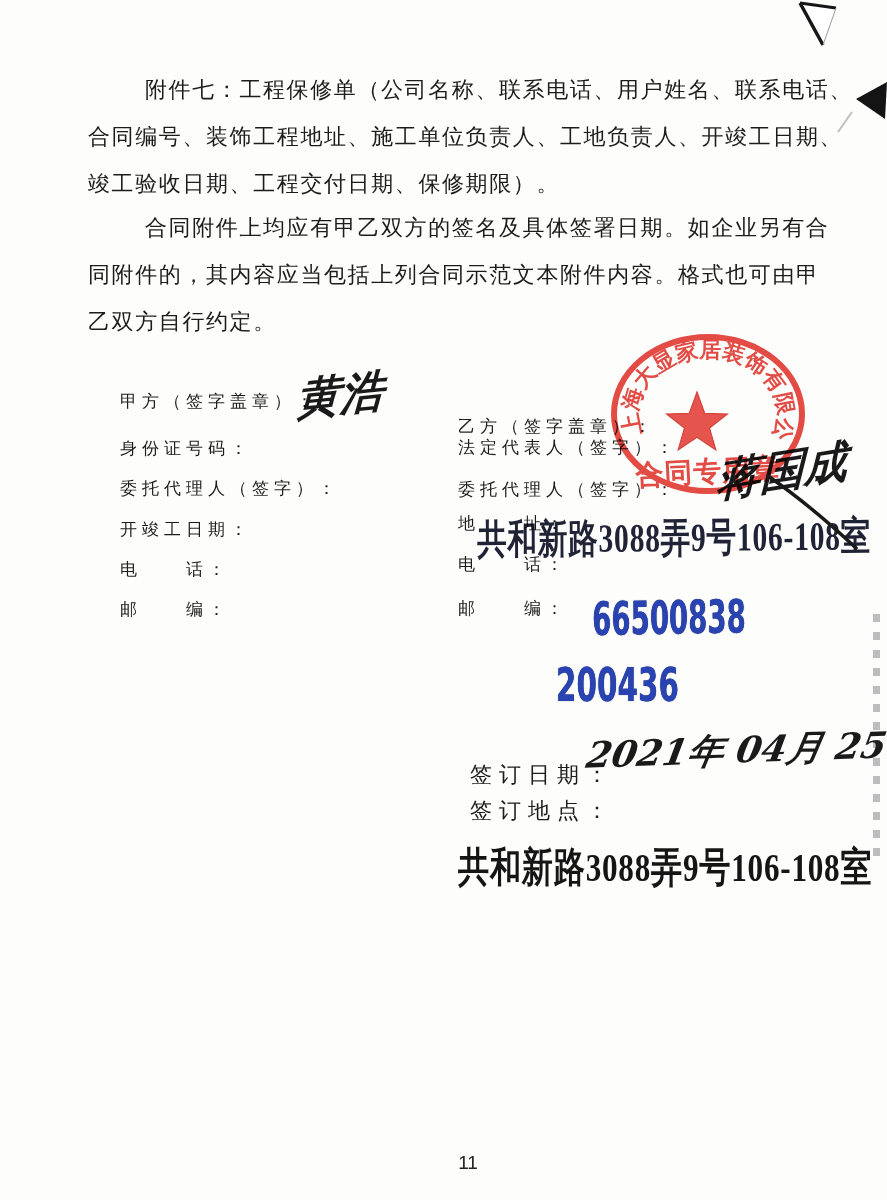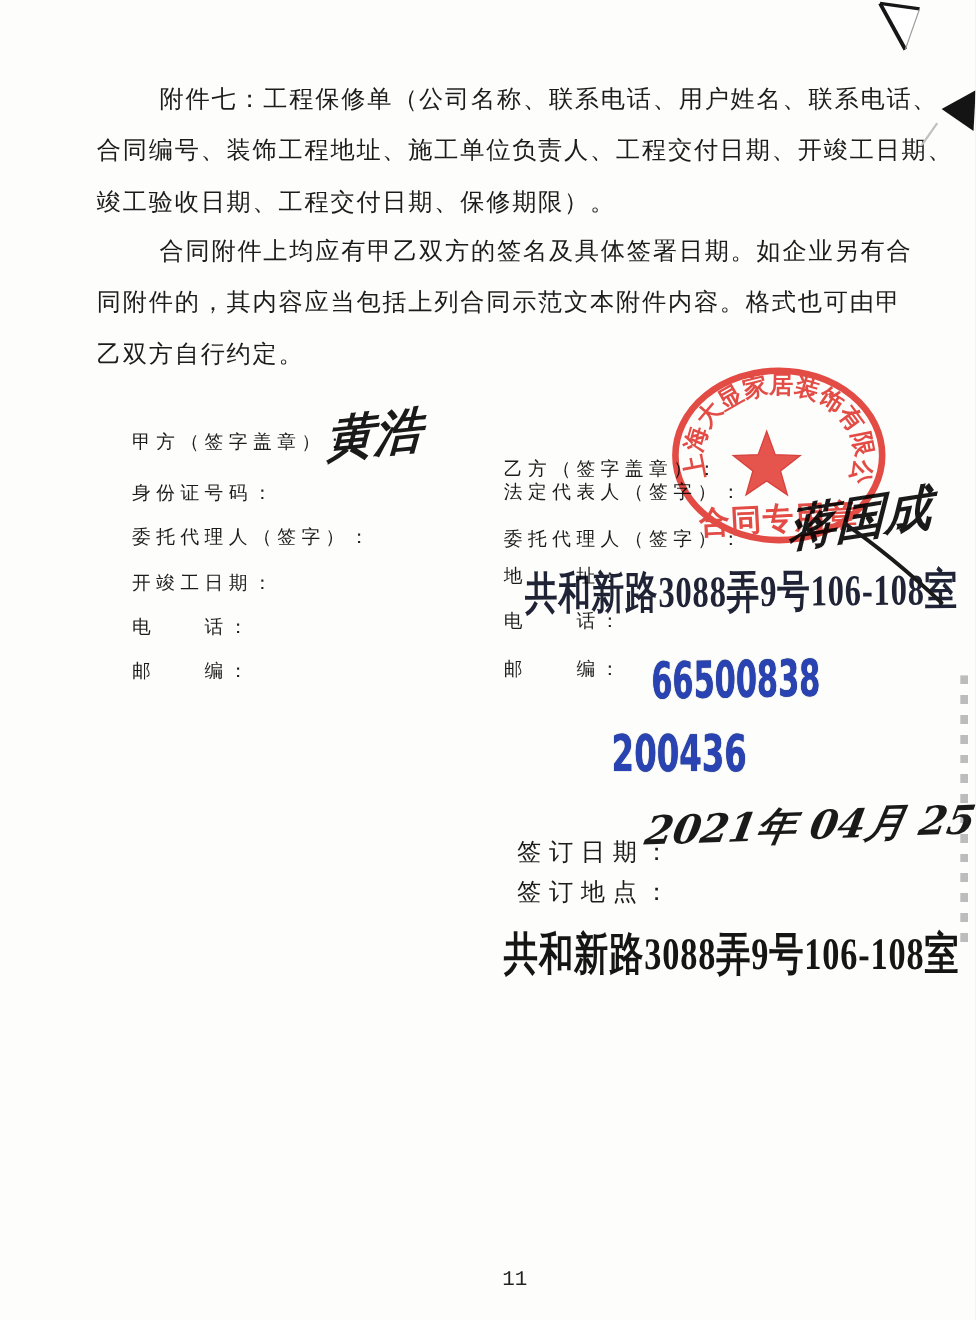--- a/index.html
+++ b/index.html
@@ -19,36 +19,36 @@
   .stamp-cn{
     font-family:"Liberation Serif",serif;font-weight:bold;
     transform-origin:left top;mix-blend-mode:multiply;
   }
   .stamp-num{
     font-family:"DejaVu Sans",sans-serif;font-weight:bold;color:#2944b4;
     text-shadow:0 0 1px #101e4e;transform-origin:left top;mix-blend-mode:multiply;
   }
   .addr-stamp-top{font-size:40px;color:#1f2335;letter-spacing:1px;transform:scaleX(0.74) rotate(-0.4deg);}
   .addr-stamp-bottom{font-size:41px;color:#151515;letter-spacing:1px;transform:scaleX(0.76);}
-  .page-number{font-family:Liberation Mono, monospace;font-size:19px;color:#222;}
+  .page-number{font-family:Liberation Sans, sans-serif;font-size:19px;color:#222;}
   .seal-svg{mix-blend-mode:multiply;opacity:0.92;}
   .bleed-col{
     width:7px;background:repeating-linear-gradient(
       to bottom, rgba(40,40,45,0.38) 0 8px, rgba(0,0,0,0) 8px 18px);
     opacity:0.8;
   }
   svg{display:block;}
 </style>
 </head>
 <body>
 
 <div class="page">
 
   <div class="abs body-line" style="left:145px;top:75px">附件七：工程保修单（公司名称、联系电话、用户姓名、联系电话、</div>
-  <div class="abs body-line" style="left:88px;top:122px">合同编号、装饰工程地址、施工单位负责人、工程交付日期、开竣工日期、</div>
+  <div class="abs body-line" style="left:88px;top:122px">合同编号、装饰工程地址、施工单位负责人、工地负责人、开竣工日期、</div>
   <div class="abs body-line" style="left:88px;top:169px">竣工验收日期、工程交付日期、保修期限）。</div>
 
   <div class="abs body-line" style="left:145px;top:213px">合同附件上均应有甲乙双方的签名及具体签署日期。如企业另有合</div>
   <div class="abs body-line" style="left:88px;top:260px">同附件的，其内容应当包括上列合同示范文本附件内容。格式也可由甲</div>
   <div class="abs body-line" style="left:88px;top:307px">乙双方自行约定。</div>
 
   <div class="abs label" style="left:120px;top:390px">甲方（签字盖章）：</div>
   <div class="abs label" style="left:120px;top:437px">身份证号码：</div>
   <div class="abs label" style="left:120px;top:477px">委托代理人（签字）：</div>
   <div class="abs label" style="left:120px;top:518px">开竣工日期：</div>

